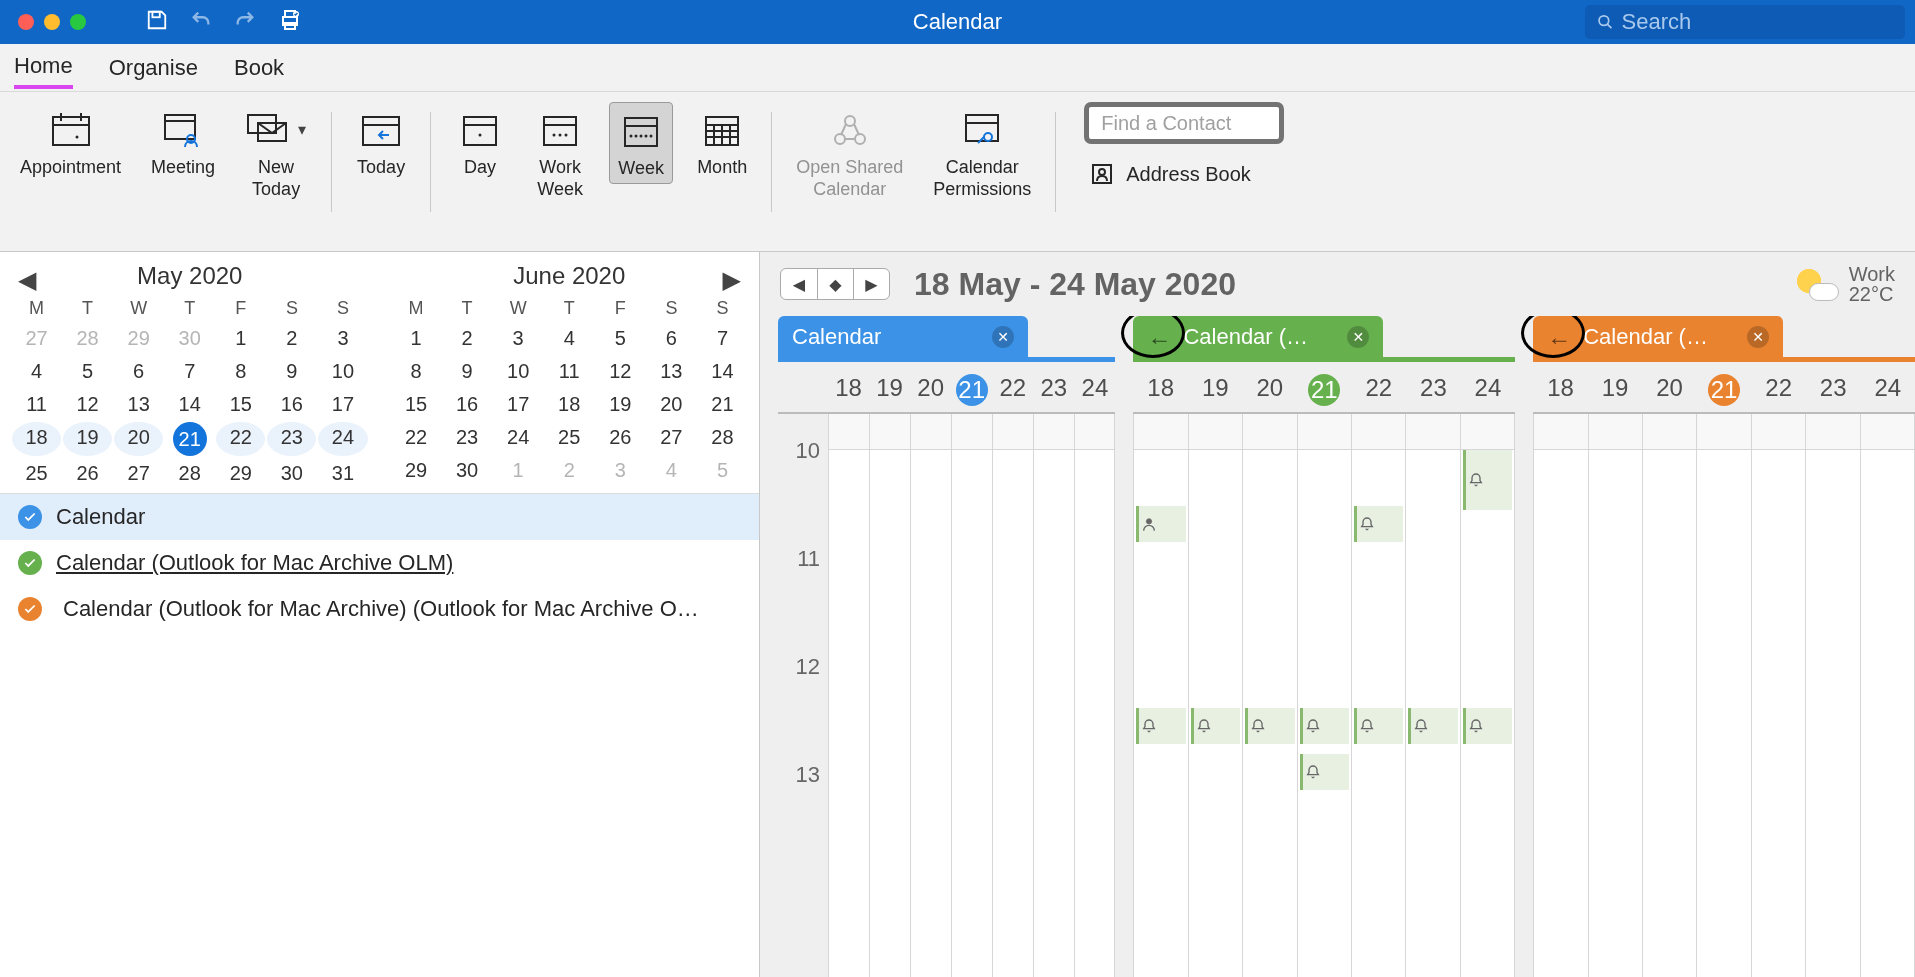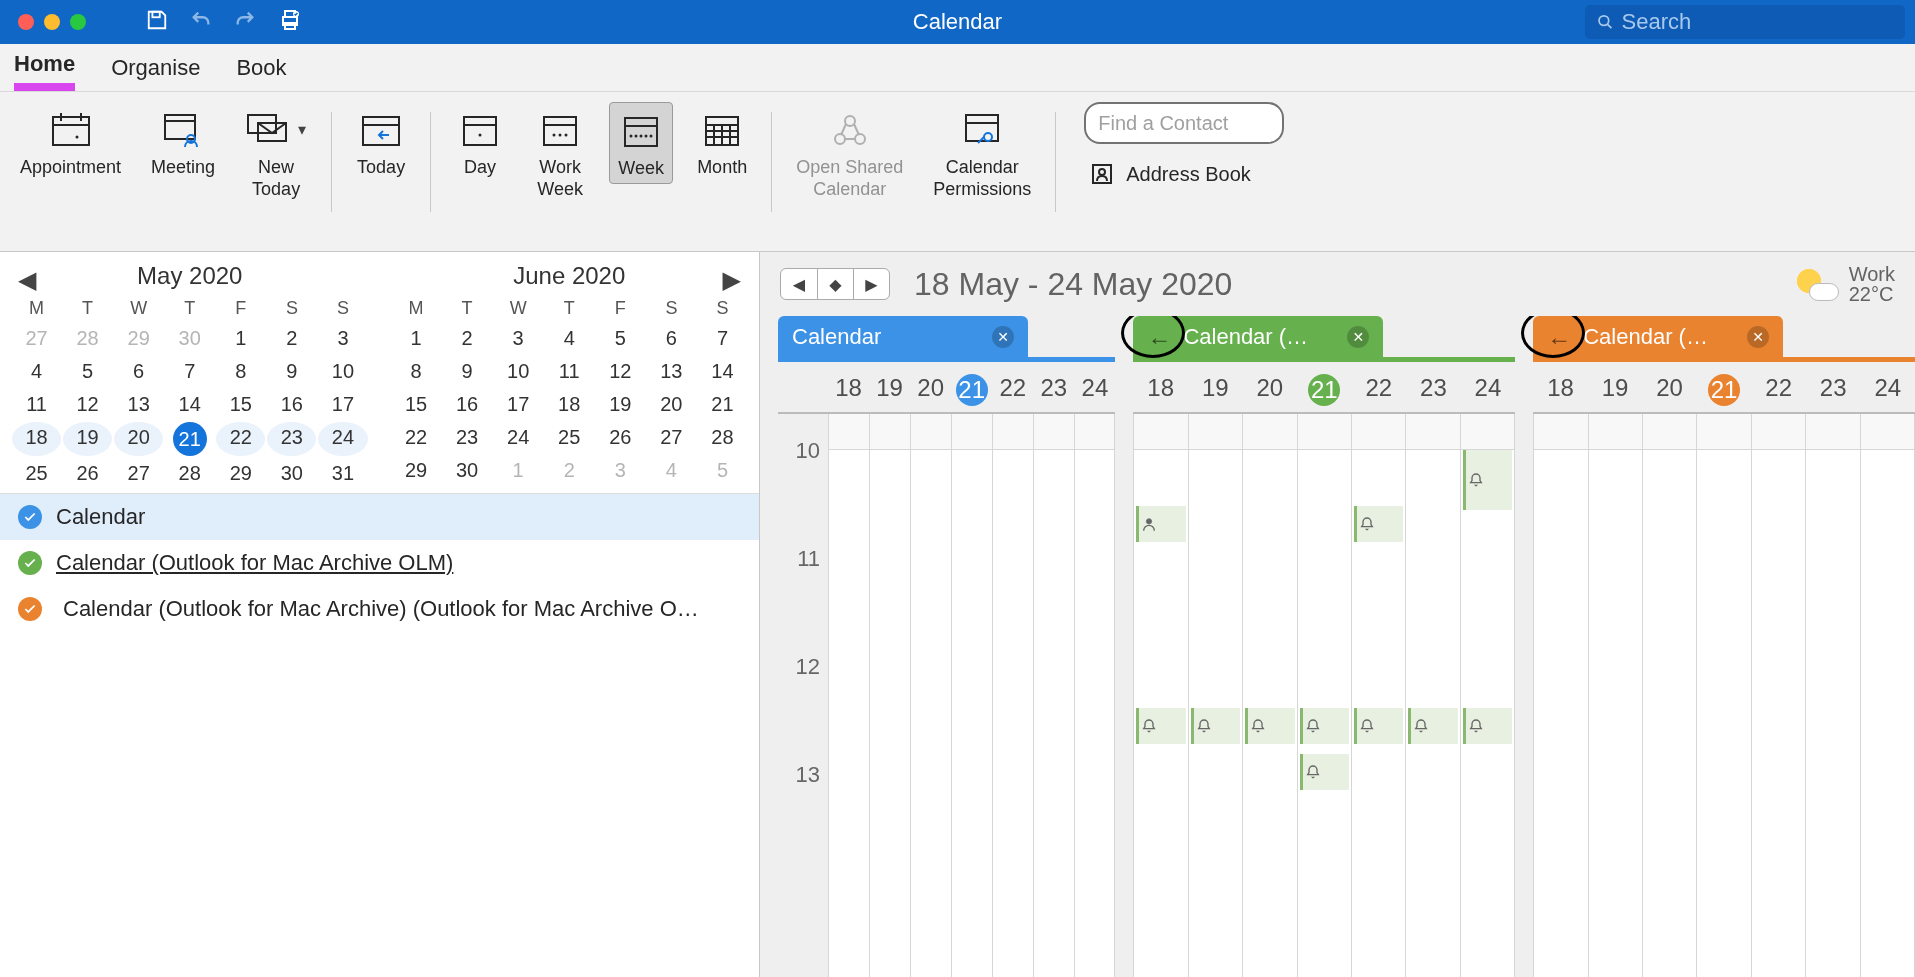--- a/index.html
+++ b/index.html
@@ -16,35 +16,35 @@
 .title-icons svg { fill: #fff; }
 .title-center { position: absolute; left: 50%; transform: translateX(-50%); color: #fff; font-size: 22px; }
 .search-box { position: absolute; right: 10px; display: flex; align-items: center; background: #0d5bb5; border-radius: 5px; padding: 4px 12px; width: 320px; height: 34px; }
 .search-box svg { fill: #8cb7e6; }
 .search-box input { background: transparent; border: none; color: #cfe2f7; font-size: 22px; margin-left: 8px; outline: none; width: 100%; }
 .search-box input::placeholder { color: #a9c9ec; }
 
 
 .ribbon-tabs { background: #f2f2f2; height: 48px; display: flex; align-items: center; padding-left: 14px; border-bottom: 1px solid #d9d9d9; gap: 36px; }
 .ribbon-tab { font-size: 22px; color: #262626; cursor: pointer; padding: 6px 0; }
-.ribbon-tab.active { font-weight: 700; border-bottom: 8px solid #d946ef; }
+.ribbon-tab.active { font-weight: 400; border-bottom: 4px solid #d946ef; }
 
 
 .ribbon { background: #f2f2f2; height: 160px; display: flex; align-items: flex-start; padding: 10px 14px 0 14px; border-bottom: 1px solid #c8c8c8; }
 .ribbon-group { display: flex; gap: 18px; align-items: flex-start; }
 .r-btn { display: flex; flex-direction: column; align-items: center; justify-content: flex-start; padding: 4px 6px; border-radius: 4px; cursor: pointer; }
 .r-btn .iconbox { width: 50px; height: 46px; display: flex; align-items: center; justify-content: center; }
 .r-btn .lbl { font-size: 18px; color: #262626; text-align: center; line-height: 22px; margin-top: 4px; white-space: nowrap; }
 .r-sep { width: 1px; height: 100px; background: #c8c8c8; margin: 10px 18px 0 18px; }
 .r-btn.selected { background: #d4d4d4; border: 1px solid #9a9a9a; }
 .r-btn .iconbox svg { stroke: #262626; fill: none; stroke-width: 2; }
 .r-btn.disabled .iconbox svg { stroke: #b0b0b0; }
 .r-btn.disabled .lbl { color: #929292; }
 .contact-col { display: flex; flex-direction: column; gap: 18px; margin-left: 10px; }
-.find-contact { background: #fff; border: 2px solid #737373; border-radius: 16px; padding: 6px 12px; font-size: 20px; color: #a0a0a0; width: 200px; height: 42px; display: flex; align-items: center; }
+.find-contact { background: #fff; border: 5px solid #737373; border-radius: 7px; padding: 6px 12px; font-size: 20px; color: #a0a0a0; width: 200px; height: 42px; display: flex; align-items: center; }
 .addr-book { display: flex; align-items: center; gap: 12px; font-size: 20px; color: #262626; padding-left: 6px; cursor: pointer; }
 
 
 .main { display: flex; height: calc(100% - 44px - 48px - 160px); }
 .sidebar { width: 760px; border-right: 1px solid #c8c8c8; display: flex; flex-direction: column; }
 .content { flex: 1; background: #efefef; display: flex; flex-direction: column; overflow: hidden; }
 
 
 .minicals { display: flex; position: relative; padding: 10px 0 4px 0; border-bottom: 1px solid #dcdcdc; }
 .minical { flex: 1; padding: 0 12px; }
@@ -63,21 +63,21 @@
 .cal-item { display: flex; align-items: center; gap: 14px; padding: 10px 18px; font-size: 22px; color: #262626; cursor: pointer; }
 .cal-item.sel { background: #e0edfb; }
 .cal-check { width: 24px; height: 24px; border-radius: 50%; display: flex; align-items: center; justify-content: center; color: #fff; flex-shrink: 0; }
 .truncate { white-space: nowrap; overflow: hidden; text-overflow: ellipsis; }
 
 
 .content-hdr { display: flex; align-items: center; padding: 12px 20px; gap: 24px; }
 .nav-pills { display: flex; border: 1px solid #aaa; border-radius: 6px; overflow: hidden; background: #fff; }
 .nav-pill { width: 36px; height: 30px; display: flex; align-items: center; justify-content: center; font-size: 16px; color: #444; cursor: pointer; }
 .nav-pill + .nav-pill { border-left: 1px solid #aaa; }
-.range-title { font-size: 32px; color: #636363; }
+.range-title { font-size: 32px; color: #636363; font-weight: bold; }
 .weather { margin-left: auto; display: flex; align-items: center; gap: 10px; color: #636363; font-size: 20px; }
 .weather-icon { width: 44px; height: 34px; position: relative; }
 .sun { position: absolute; left: 0; top: 0; width: 28px; height: 28px; background: radial-gradient(circle,#ffd24d 60%,transparent 62%); border-radius: 50%; }
 .cloud { position: absolute; right: 0; bottom: 0; width: 30px; height: 18px; background: #fff; border: 1px solid #bbb; border-radius: 10px; }
 .wtext { display: flex; flex-direction: column; line-height: 20px; }
 
 
 .panes { display: flex; flex: 1; overflow: hidden; padding: 0 0 0 18px; gap: 18px; }
 .pane { display: flex; flex-direction: column; position: relative; }
 .pane.p0 { width: 380px; }

